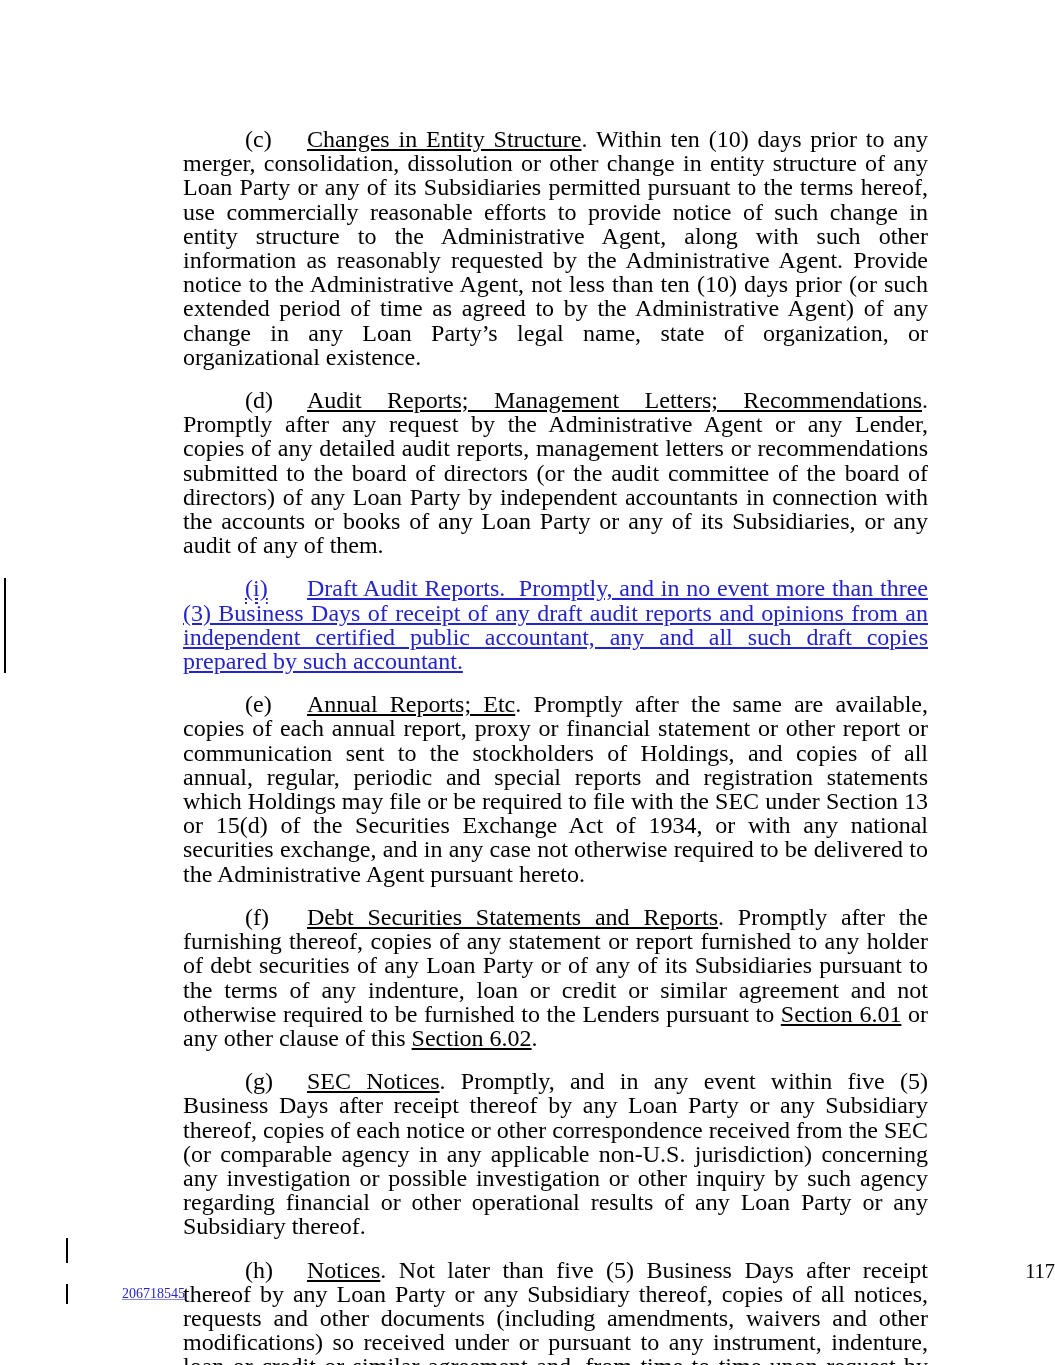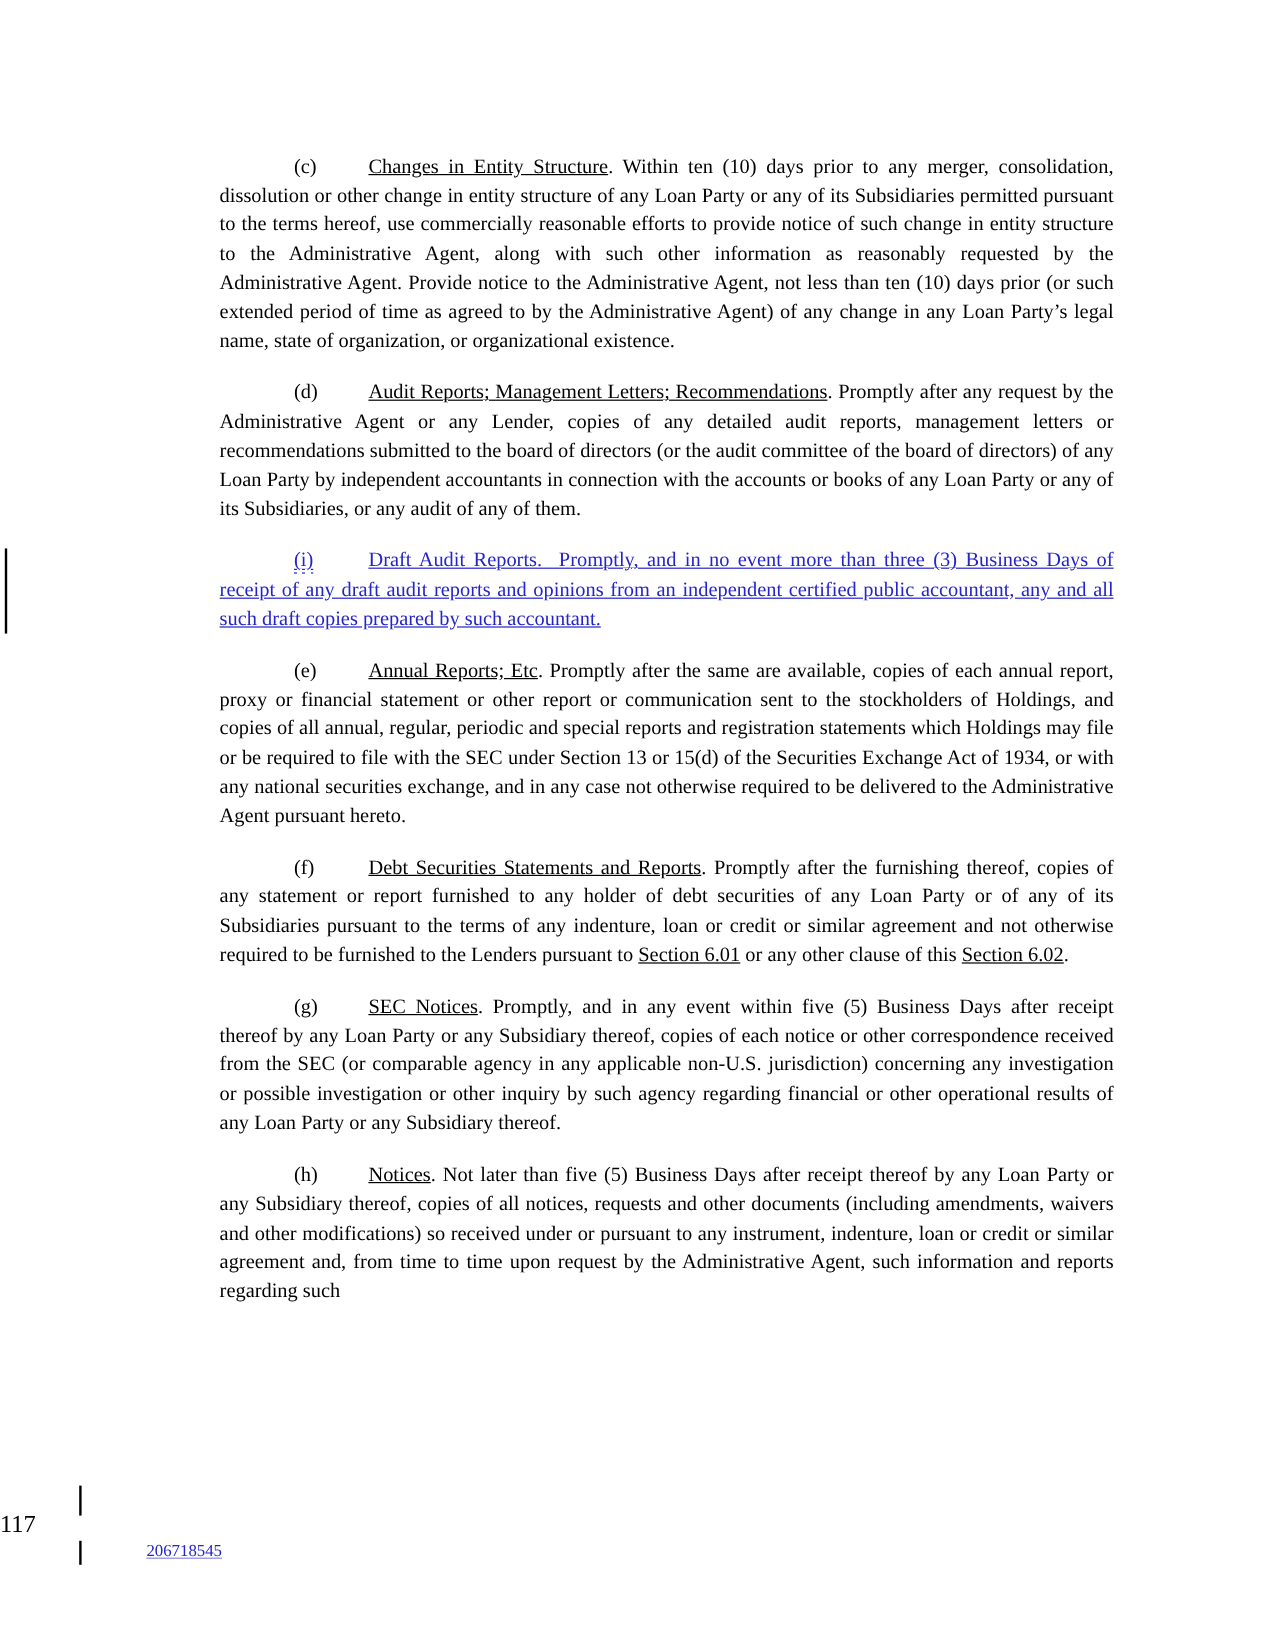--- a/index.html
+++ b/index.html
@@ -17,21 +17,21 @@
     overflow: hidden;
   }
   .content {
     position: absolute;
     left: 183px;
     top: 127px;
     width: 745px;
   }
   .para {
     margin: 0 0 19px 0;
-    font-size: 17px;
+    font-size: 24px;
     line-height: 24.2px;
     text-align: justify;
     text-indent: 62px;
   }
   .para .label-box {
     display: inline-block;
     width: 62px;
     text-indent: 0;
   }
   .para.indent {
@@ -63,21 +63,21 @@
     position: absolute;
     left: 66px;
     width: 2px;
     background: #000000;
   }
   .page-number {
     position: absolute;
     top: 1259px;
     left: 0;
     width: 1055px;
-    text-align: left;
+    text-align: right;
     font-size: 20.4px;
     line-height: 24px;
   }
   .doc-number {
     position: absolute;
     top: 1285px;
     left: 122px;
     font-size: 14px;
     line-height: 18px;
     color: var(--insertion-color, #2424cb);

